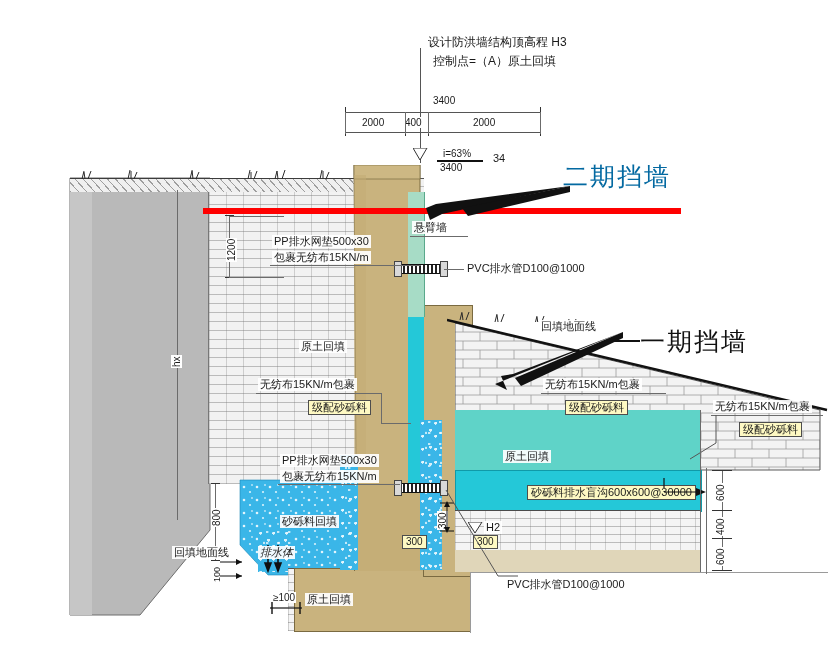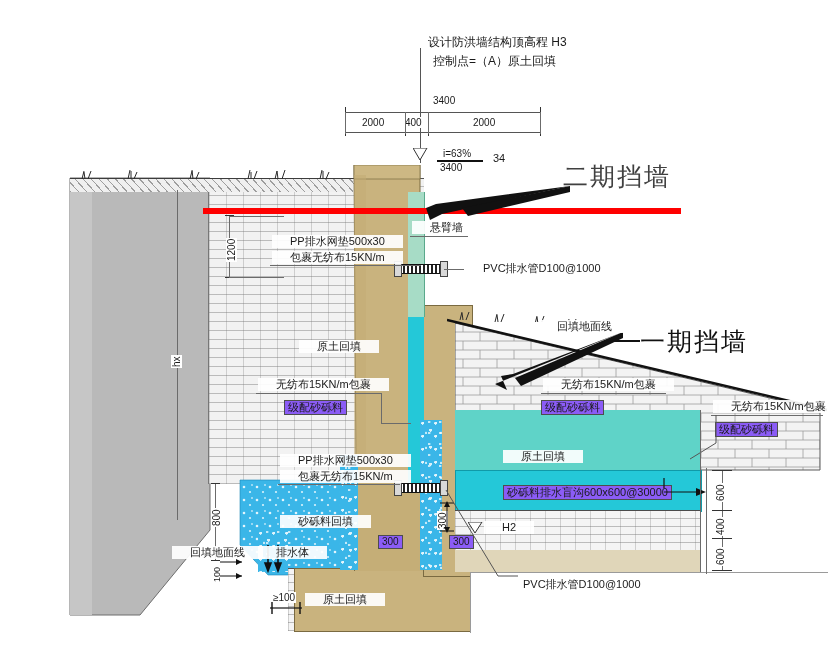--- a/index.html
+++ b/index.html
@@ -2,22 +2,22 @@
 <html><head>
 <meta charset="utf-8">
 <style>
   html,body{margin:0;padding:0;background:#fff;}
   body{font-family:"Liberation Sans","DejaVu Sans",sans-serif;}
   #stage{position:relative;width:828px;height:665px;background:#ffffff;overflow:hidden;}
 
   
   .abs{position:absolute;}
   .lbl{position:absolute;font-size:11px;color:#1a1a1a;white-space:nowrap;line-height:1.15;}
-  .lbl.box{background:#8b5cf6;border:1px solid #4d4d4d;padding:0px 3px;}
-  .lbl.plain{background:rgba(255,255,255,0.92);padding:0 18px;}
+  .lbl.box{background:#fef9c3;border:1px solid #4d4d4d;padding:0px 3px;margin-left:24px;}
+  .lbl.plain{background:rgba(255,255,255,0.92);padding:0 2px;}
   .dim{position:absolute;font-size:10px;color:#1a1a1a;white-space:nowrap;background:#fff;padding:0 1px;}
   .dim.vert{transform:rotate(-90deg);transform-origin:left top;}
   .ln{position:absolute;background:#555;}
   .hln{height:1px;}
   .vln{width:1px;}
   .thin{background:#6b6b6b;}
   .blk{background:#111;}
 
   
   .soil{
@@ -45,21 +45,21 @@
   .cyan{background:#24c8d8;}
   .concrete{background:#c9b37e;}
   .concrete2{background:#c5ae77;}
   .grasshatch{
     background-color:#efefef;
     background-image:repeating-linear-gradient(48deg, rgba(90,90,90,.55) 0 1px, transparent 1px 6px);
   }
 
   
   .redbar{position:absolute;background:#ff0000;height:6px;}
-  .redtext{position:absolute;color:#404040;font-size:25px;font-family:"DejaVu Sans",sans-serif;white-space:nowrap;letter-spacing:2px;}
+  .redtext{position:absolute;color:#0369a1;font-size:25px;font-family:"DejaVu Sans",sans-serif;white-space:nowrap;letter-spacing:2px;}
   .blktext{position:absolute;color:#111;font-size:25px;font-family:"DejaVu Sans",sans-serif;white-space:nowrap;letter-spacing:2px;}
 
   .arrowsvg{position:absolute;overflow:visible;}
 
   
   .tick{position:absolute;width:1px;height:9px;background:#333;}
 </style>
 </head>
 <body>
 
@@ -287,21 +287,21 @@
   <div class="ln hln thin" style="left:381px;top:423px;width:30px;"></div>
 
   <div class="lbl plain" style="left:280px;top:454px;">PP排水网垫500x30</div>
   <div class="lbl plain" style="left:280px;top:470px;">包裹无纺布15KN/m</div>
   <div class="ln hln thin" style="left:278px;top:484px;width:122px;"></div>
 
   <div class="lbl plain" style="left:280px;top:515px;">砂砾料回填</div>
 
   <div class="lbl plain" style="left:172px;top:546px;">回填地面线</div>
 
-  <div class="lbl plain" style="left:258px;top:546px;">排水体</div>
+  <div class="lbl plain" style="left:258px;top:546px;font-style:italic;">排水体</div>
 
   <div class="lbl plain" style="left:305px;top:593px;">原土回填</div>
 
   <div class="lbl plain" style="left:539px;top:320px;text-align:right;">回填地面线</div>
 
   <div class="lbl plain" style="left:543px;top:378px;">无纺布15KN/m包裹</div>
   <div class="ln hln thin" style="left:541px;top:393px;width:125px;"></div>
   <div class="lbl box" style="left:541px;top:400px;">级配砂砾料</div>
 
   <div class="lbl plain" style="left:503px;top:450px;">原土回填</div>

